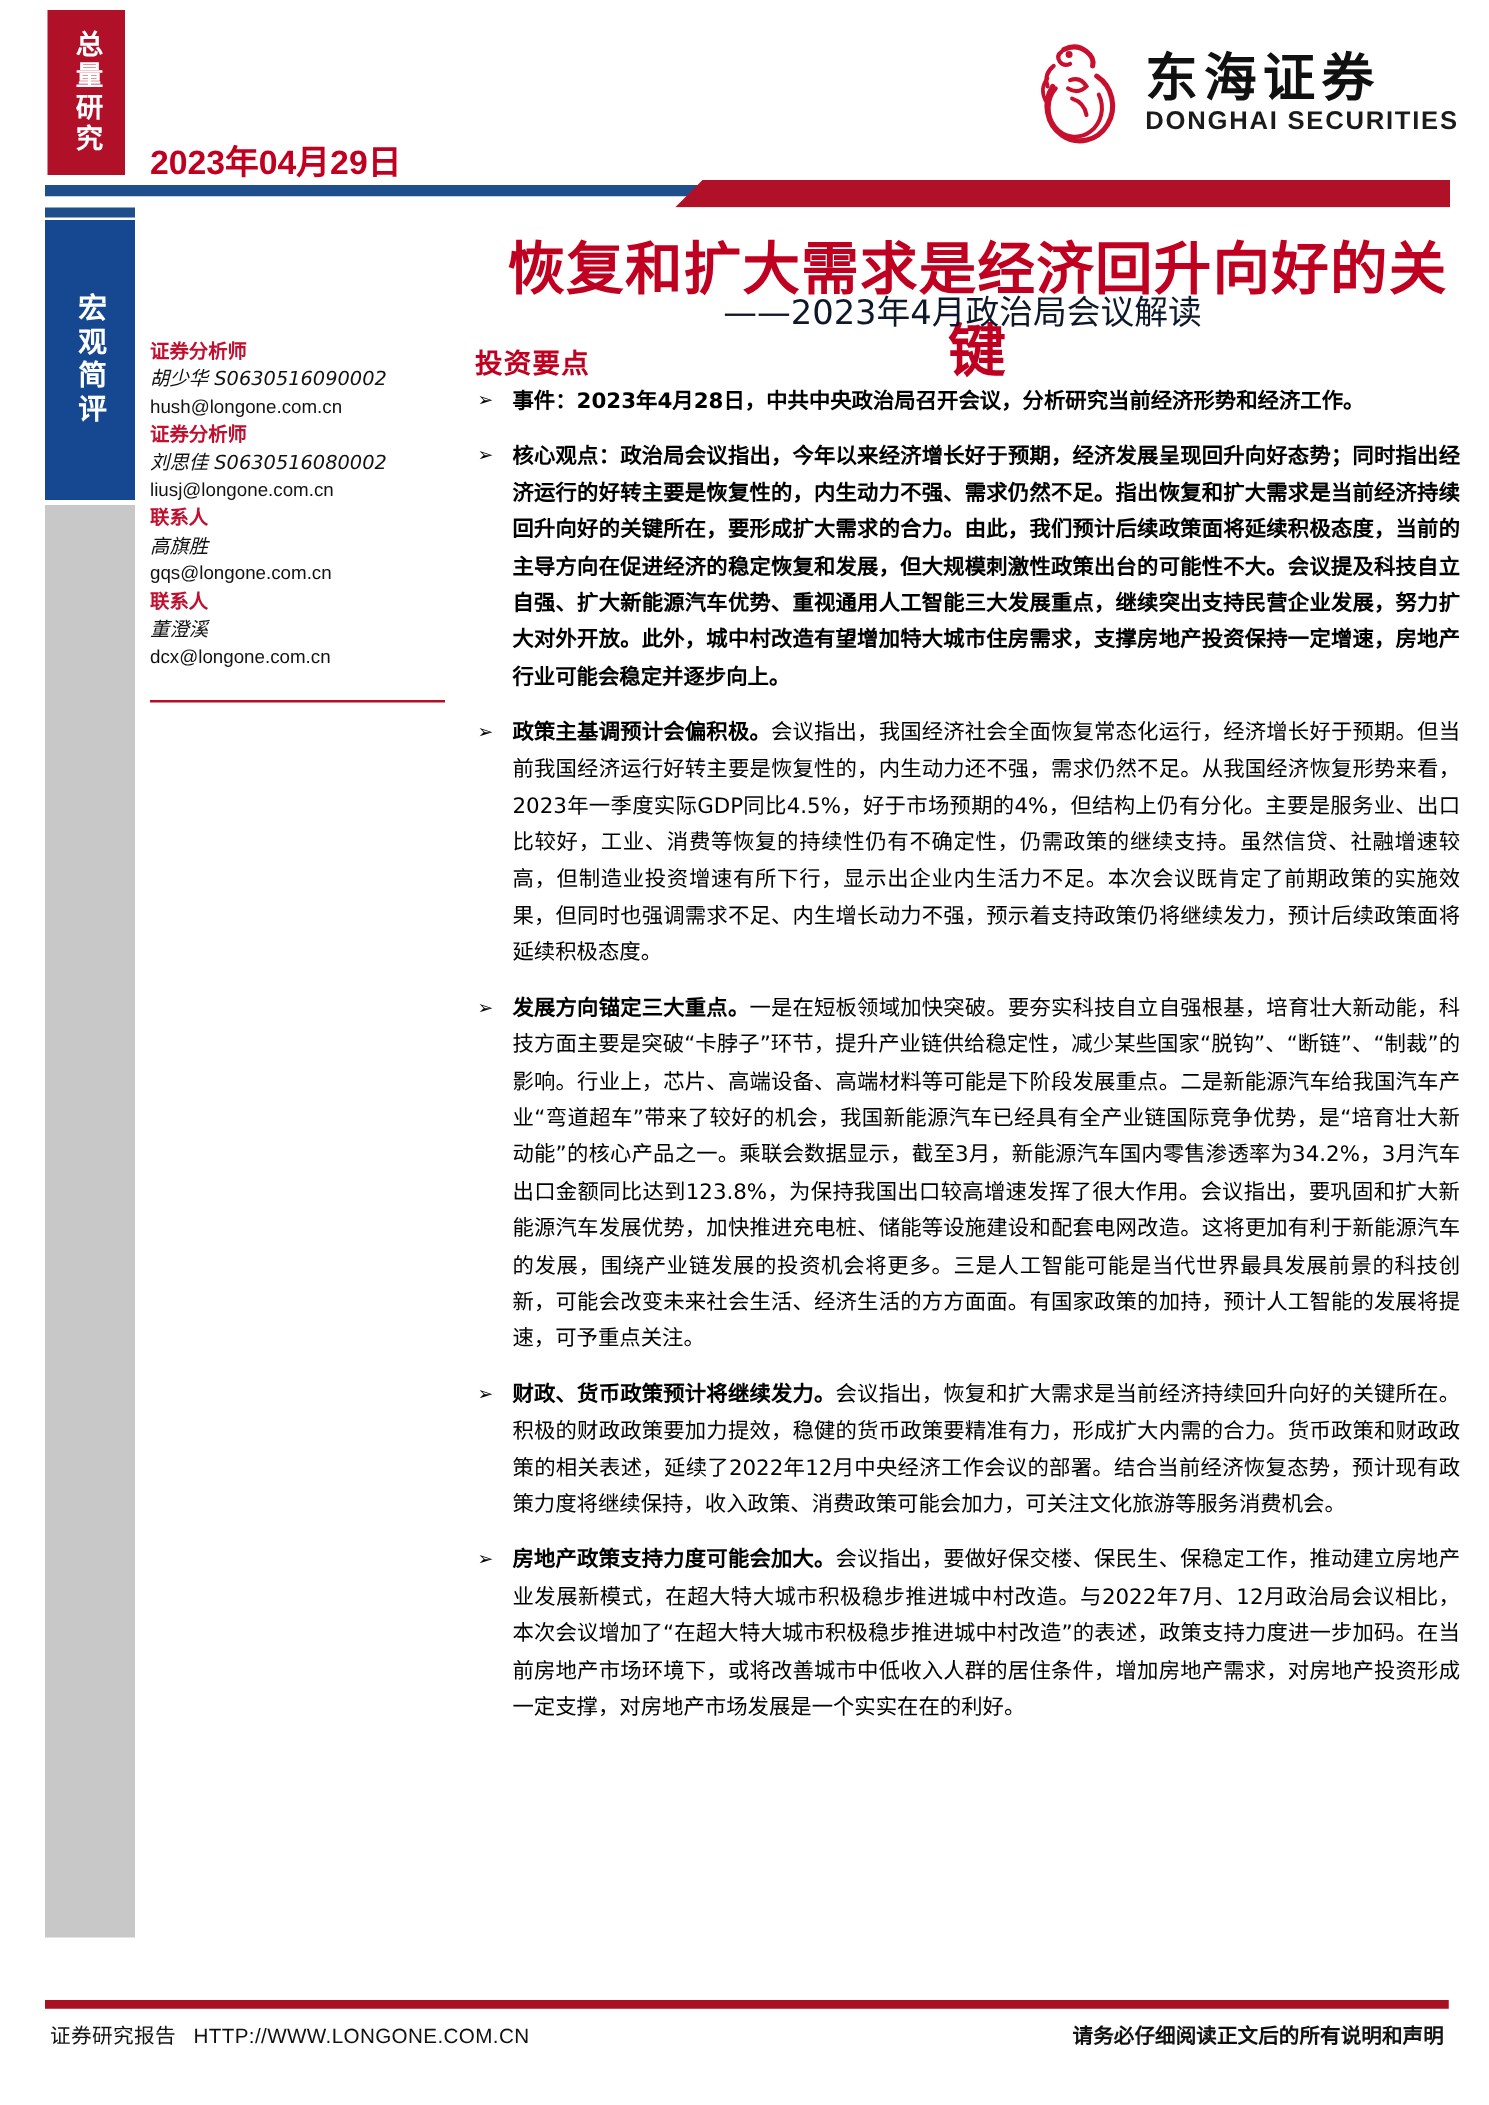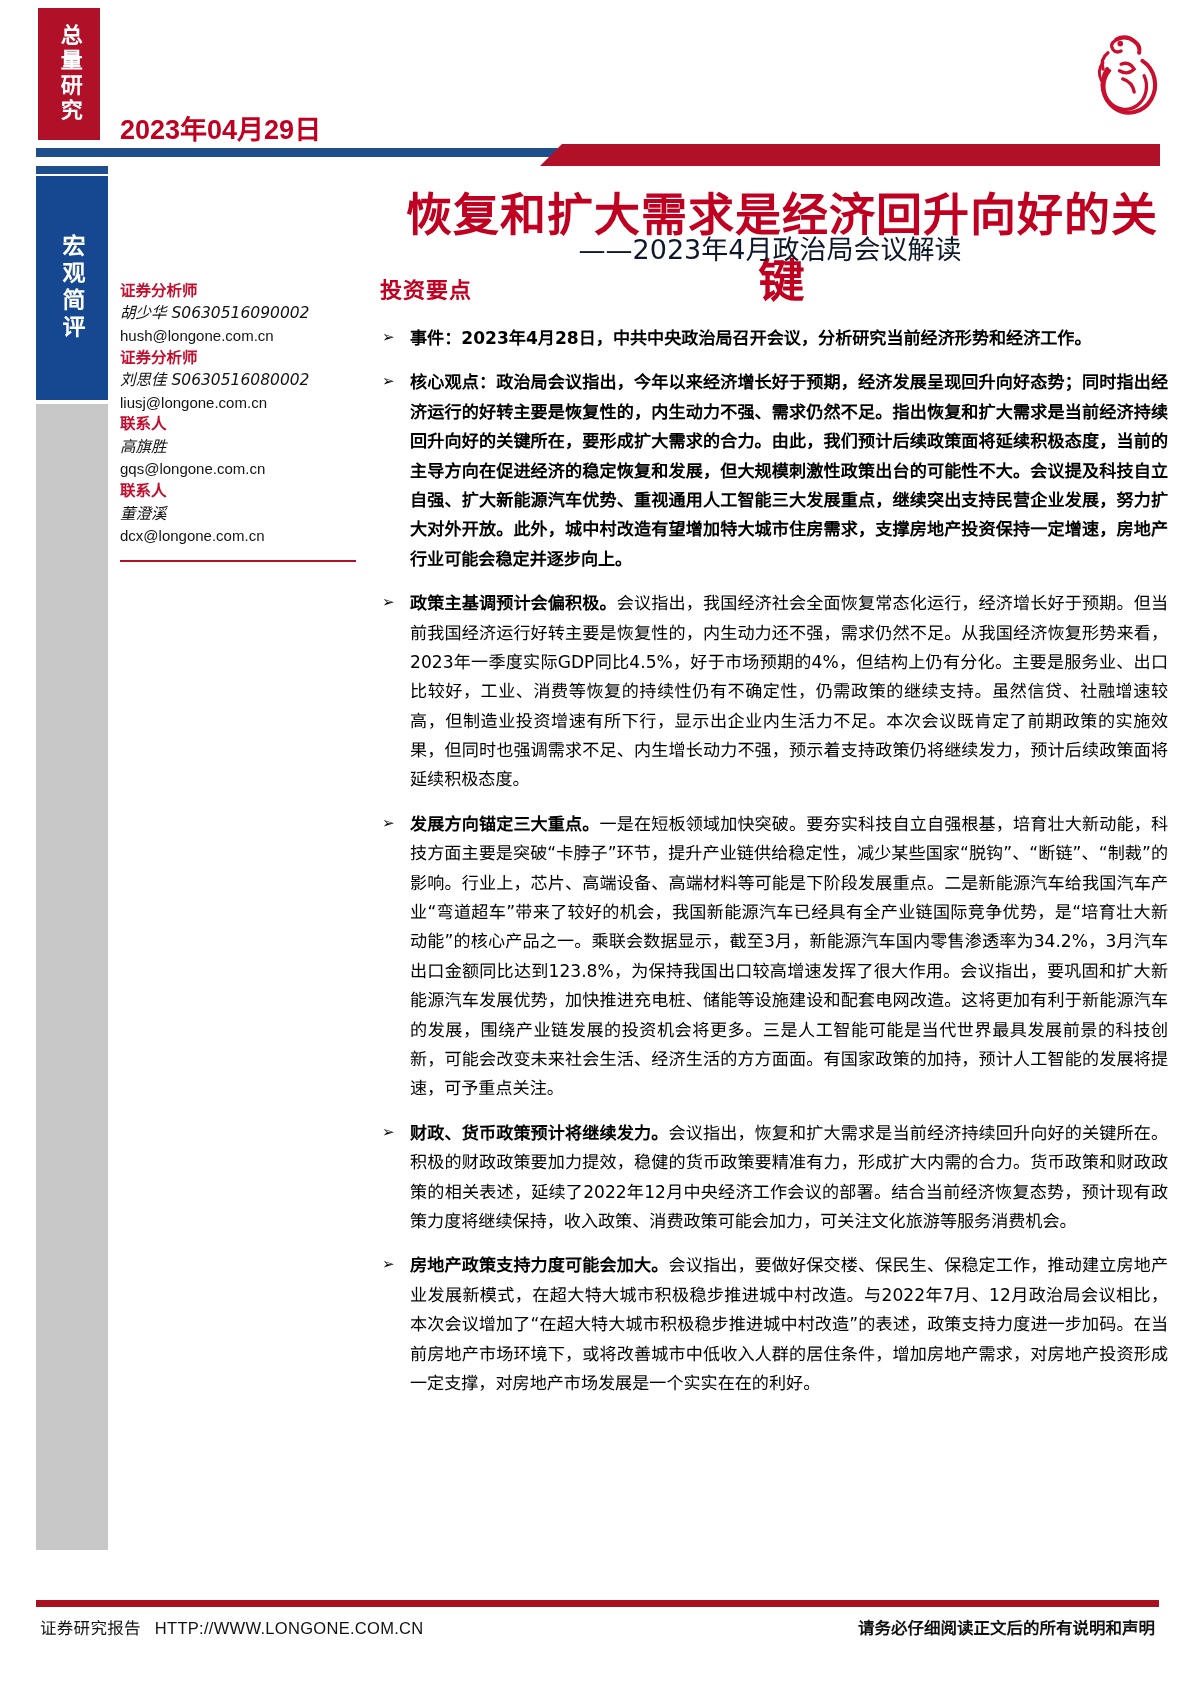--- a/index.html
+++ b/index.html
@@ -139,21 +139,21 @@
     text-align: center;
     color: #0f172a;
     font-size: 27px;
     letter-spacing: 0px;
     font-family: "DejaVu Sans", "Liberation Sans", sans-serif;
   }
 
   
   .analyst-panel {
     position: absolute;
-    left: 120px; top: 280px;
+    left: 120px; top: 270px;
     width: 236px;
   }
   .analyst-panel .role {
     color: #C01030;
     font-size: 15.5px;
     font-weight: bold;
     line-height: 1.45;
     font-family: "DejaVu Sans", "Liberation Sans", sans-serif;
   }
   .analyst-panel .person {
@@ -181,21 +181,21 @@
   .body-col {
     position: absolute;
     left: 380px; top: 272px;
     width: 788px;
   }
   .body-heading {
     color: #C00020;
     font-size: 22px;
     font-weight: bold;
     letter-spacing: 1px;
-    margin: 0 0 20px 0;
+    margin: 0 0 3px 0;
     font-family: Liberation Sans, sans-serif;
   }
   .bullet {
     position: relative;
     padding-left: 30px;
     margin-bottom: 15px;
     font-size: 17.1px;
     line-height: 1.72;
     color: #000000;
     text-align: justify;
@@ -260,20 +260,24 @@
           <path d="M28 30 q-10 8 -6 20" stroke-width="4"></path>
           <path d="M22 42 q-8 10 -2 22" stroke-width="3.5"></path>
           <path d="M38 14 q12 -6 22 2 q8 6 6 14" stroke-width="5"></path>
           <path d="M36 16 q-6 4 -2 10 q4 5 10 2" stroke-width="4"></path>
           <path d="M44 44 q10 -4 16 6 q-8 8 -18 2" stroke-width="4"></path>
           <path d="M46 62 q12 4 14 16" stroke-width="4"></path>
         </g>
         <circle cx="43" cy="19" r="3.4" fill="#C8102E"></circle>
       </svg>
     </span>
+    <span class="logo-text-block">
+      <span class="logo-cn">东海证券</span>
+      <span class="logo-en">DONGHAI SECURITIES</span>
+    </span>
   </div>
 </div>
 
 <div class="rule-blue-full"></div>
 <div class="rule-red-angled"></div>
 <div class="rule-blue-short"></div>
 
 <div class="side-tab">宏观简评</div>
 <div class="side-gray"></div>
 

